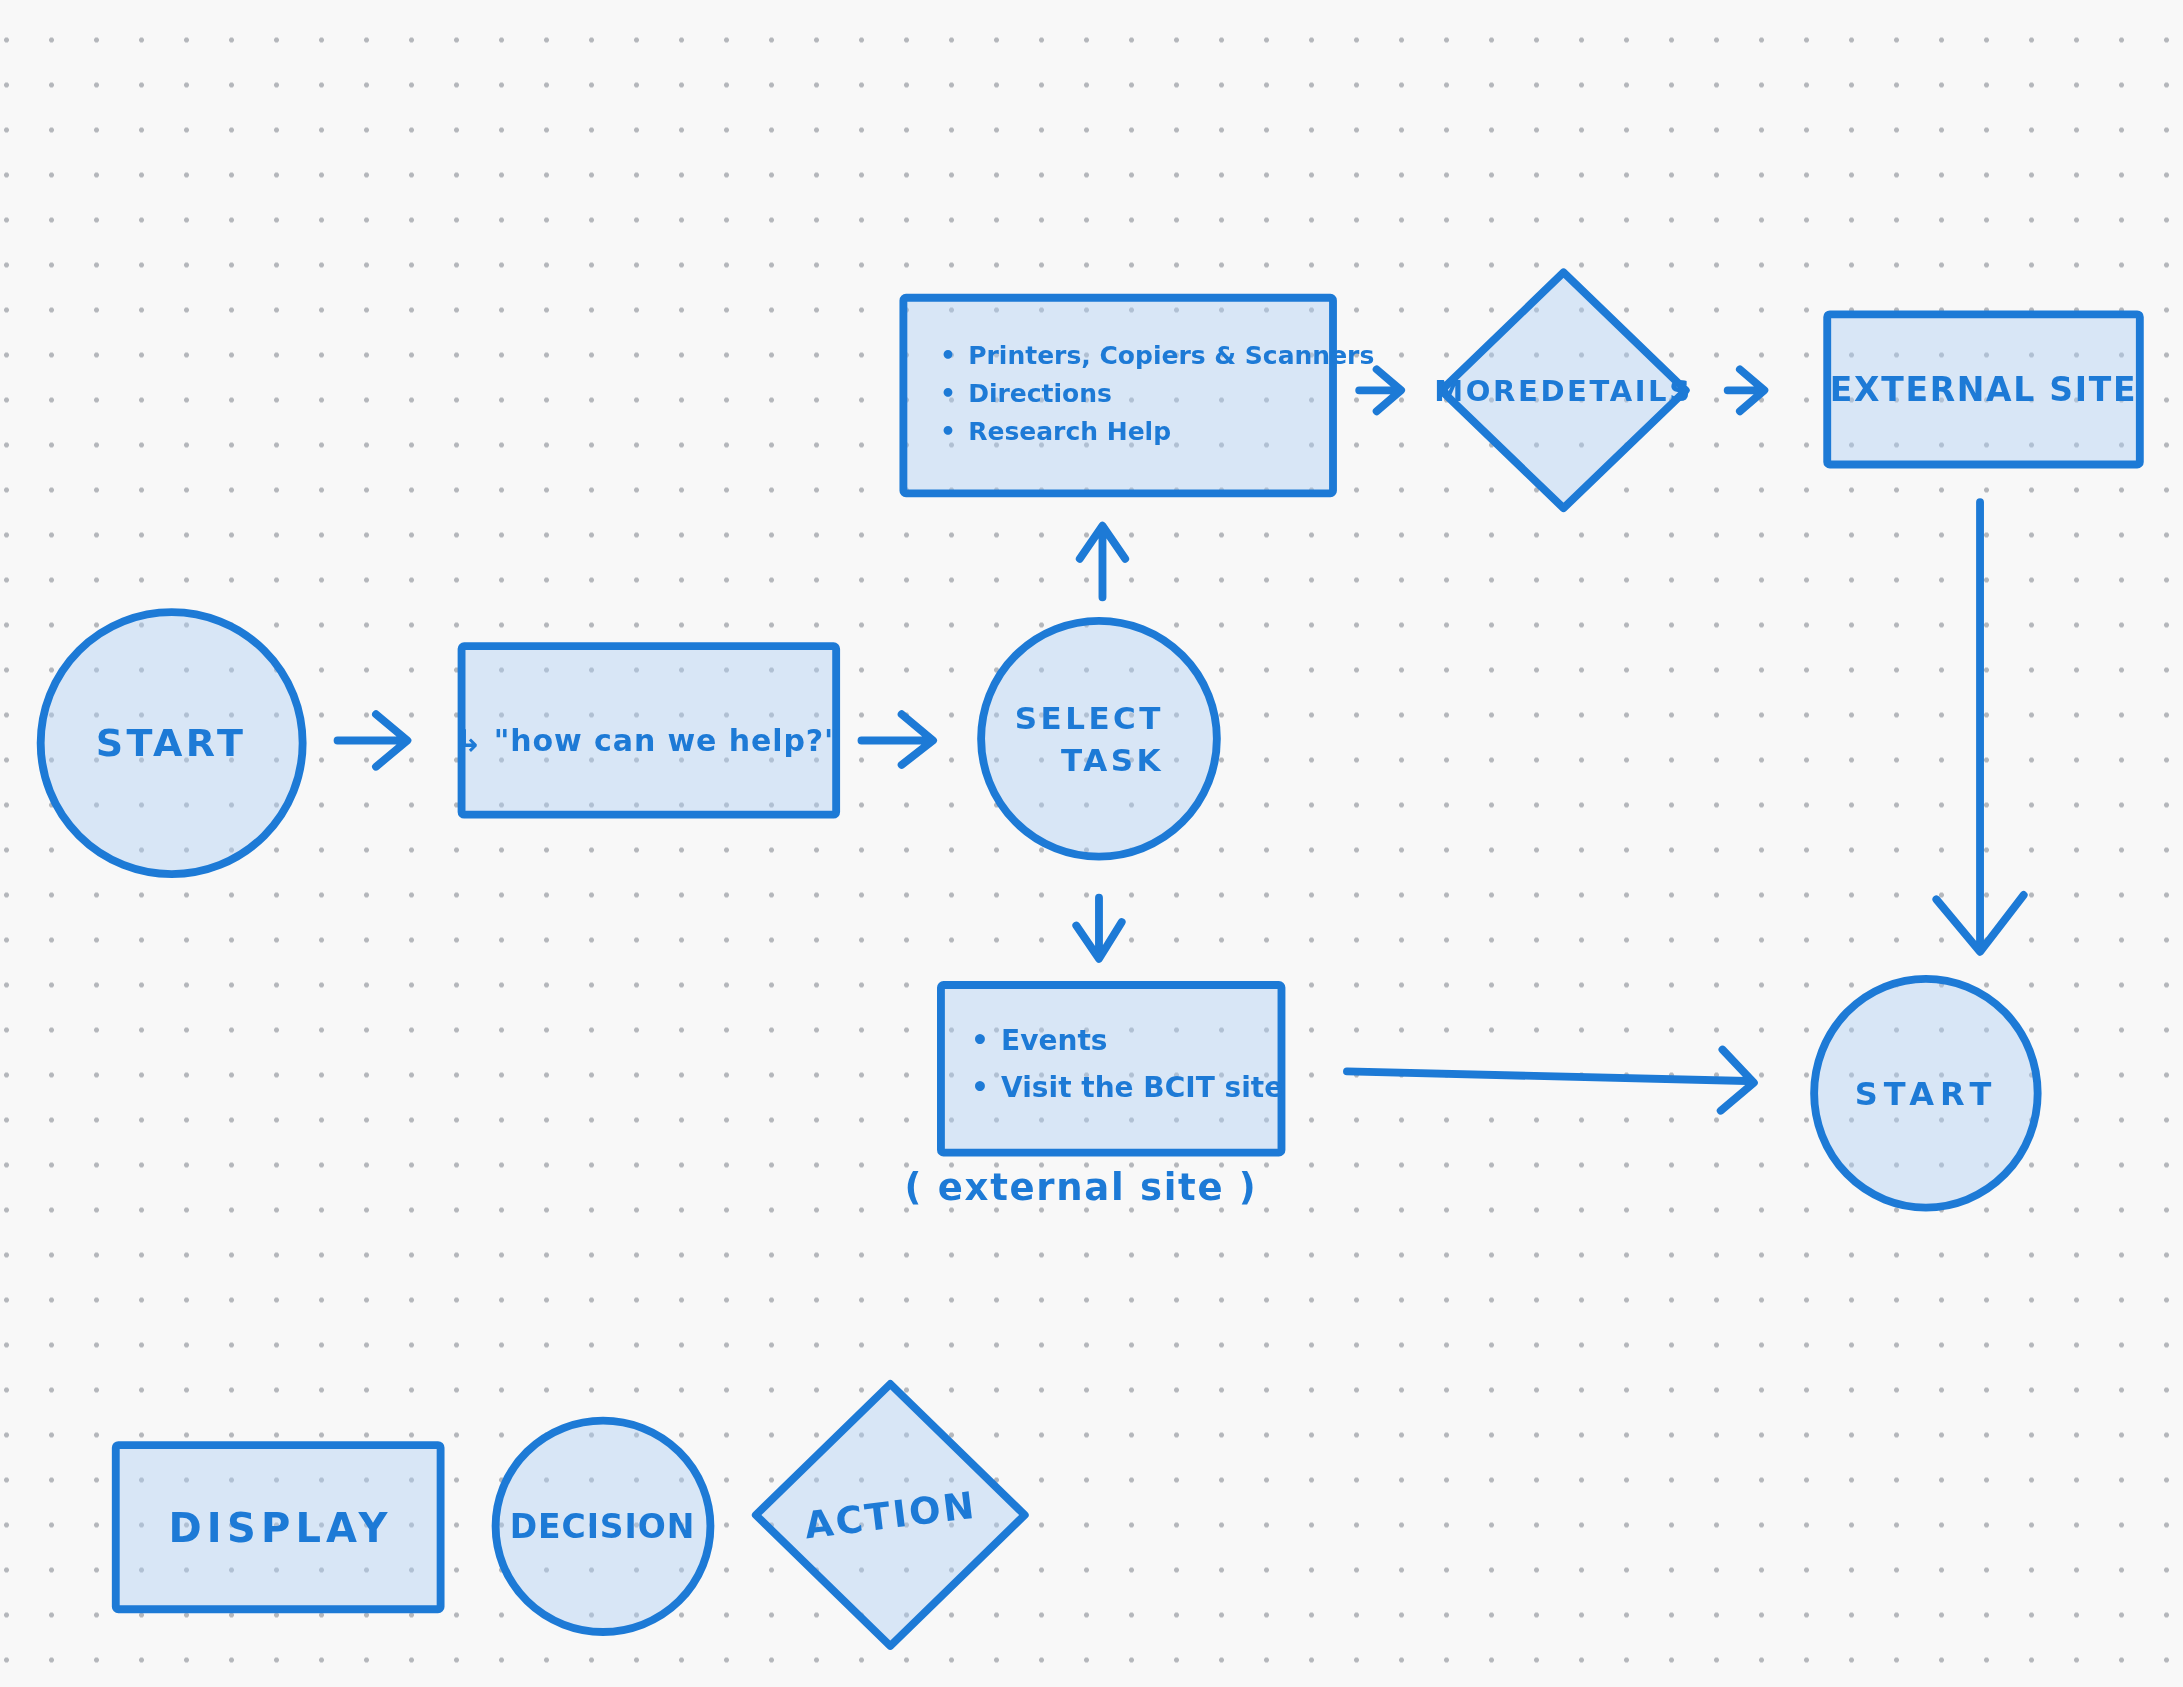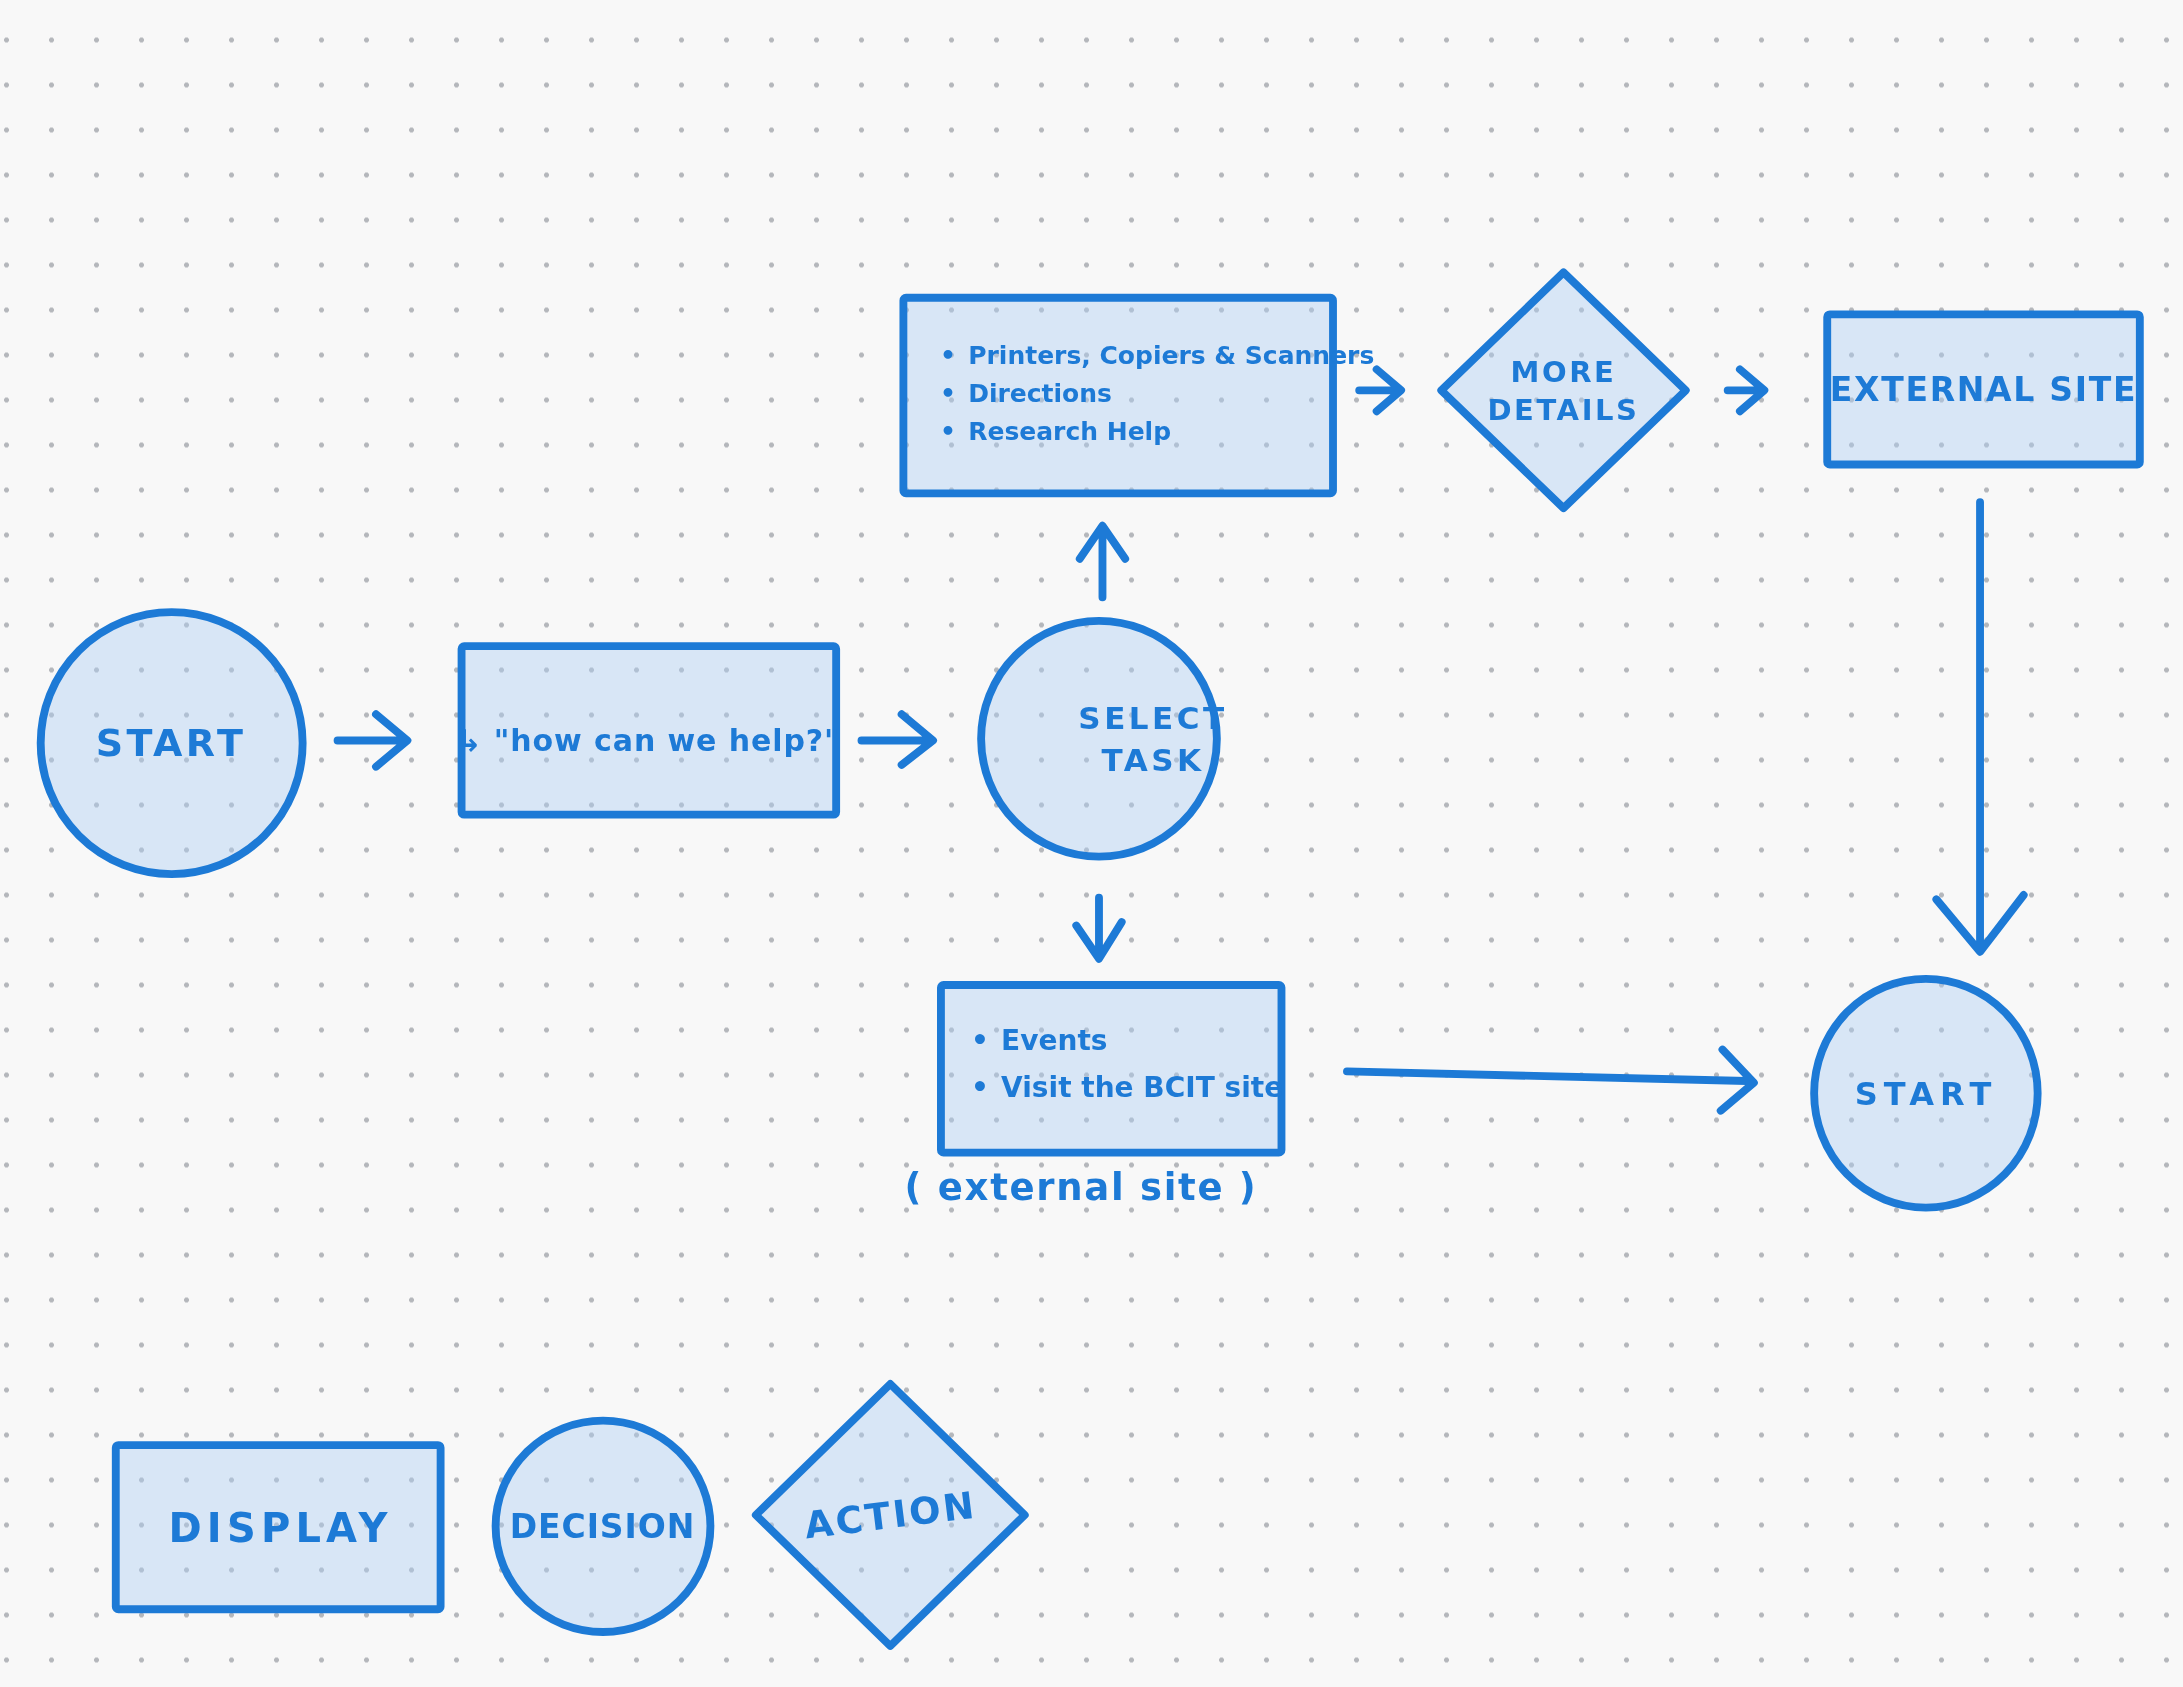--- a/index.html
+++ b/index.html
@@ -86,26 +86,26 @@
     <div class="li">
       <span class="bullet">•</span>
       <span>Directions</span>
     </div>
     <div class="li">
       <span class="bullet">•</span>
       <span>Research Help</span>
     </div>
   </div>
 
-  <div class="txt" style="left:1035px; top:621px; width:236px; height:236px; flex-direction:column; font-size:31px; letter-spacing:3.5px; line-height:42px;">
+  <div class="txt" style="left:928px; top:621px; width:236px; height:236px; flex-direction:column; font-size:31px; letter-spacing:3.5px; line-height:42px;align-items:flex-end;">
     <span>SELECT</span>
     <span>TASK</span>
   </div>
 
-  <div class="txt" style="left:1441px; top:273px; width:245px; height:236px; flex-direction:column; font-size:29px; letter-spacing:2.6px; line-height:38px;">
+  <div class="txt" style="left:1441px; top:273px; width:245px; height:236px; flex-direction:row; font-size:29px; letter-spacing:2.6px; line-height:38px;">
     <span>MORE</span>
     <span>DETAILS</span>
   </div>
 
   <div class="txt" style="left:1827px; top:314px; width:313px; height:150px; font-size:33px; letter-spacing:1.7px;">EXTERNAL SITE</div>
 
   <div class="list" style="left:971px; top:1017px; width:304px; font-size:28px; line-height:47px;">
     <div class="li">
       <span class="bullet">•</span>
       <span>Events</span>

